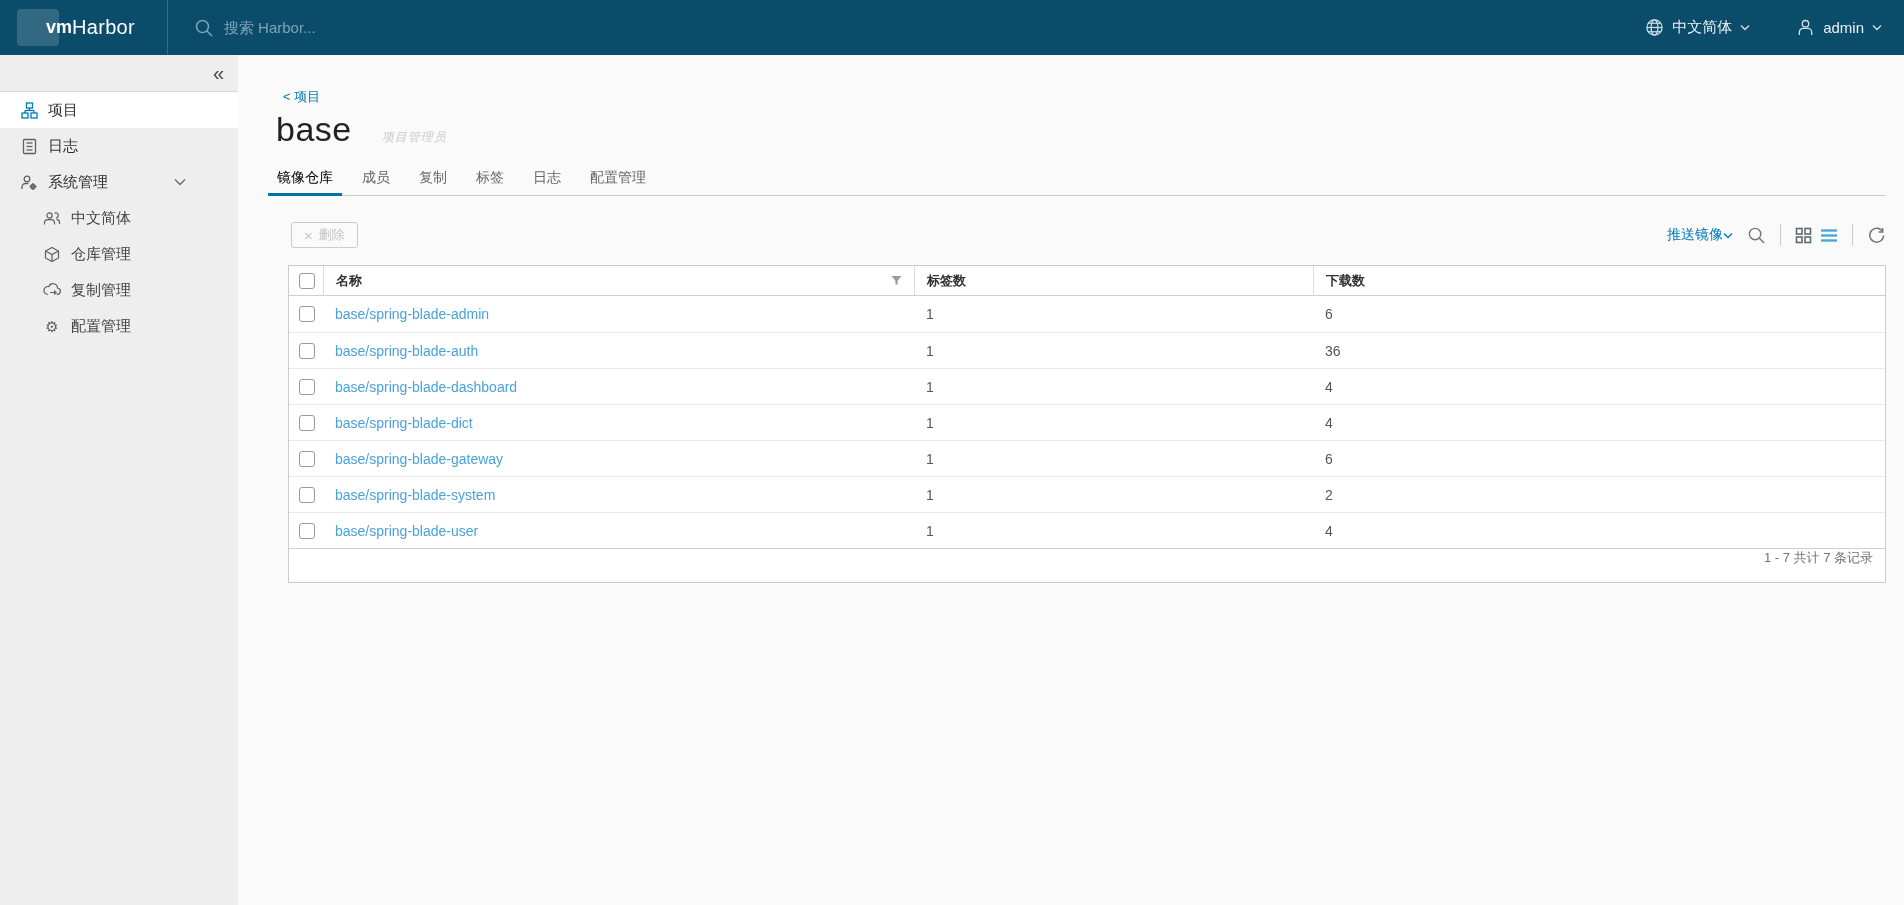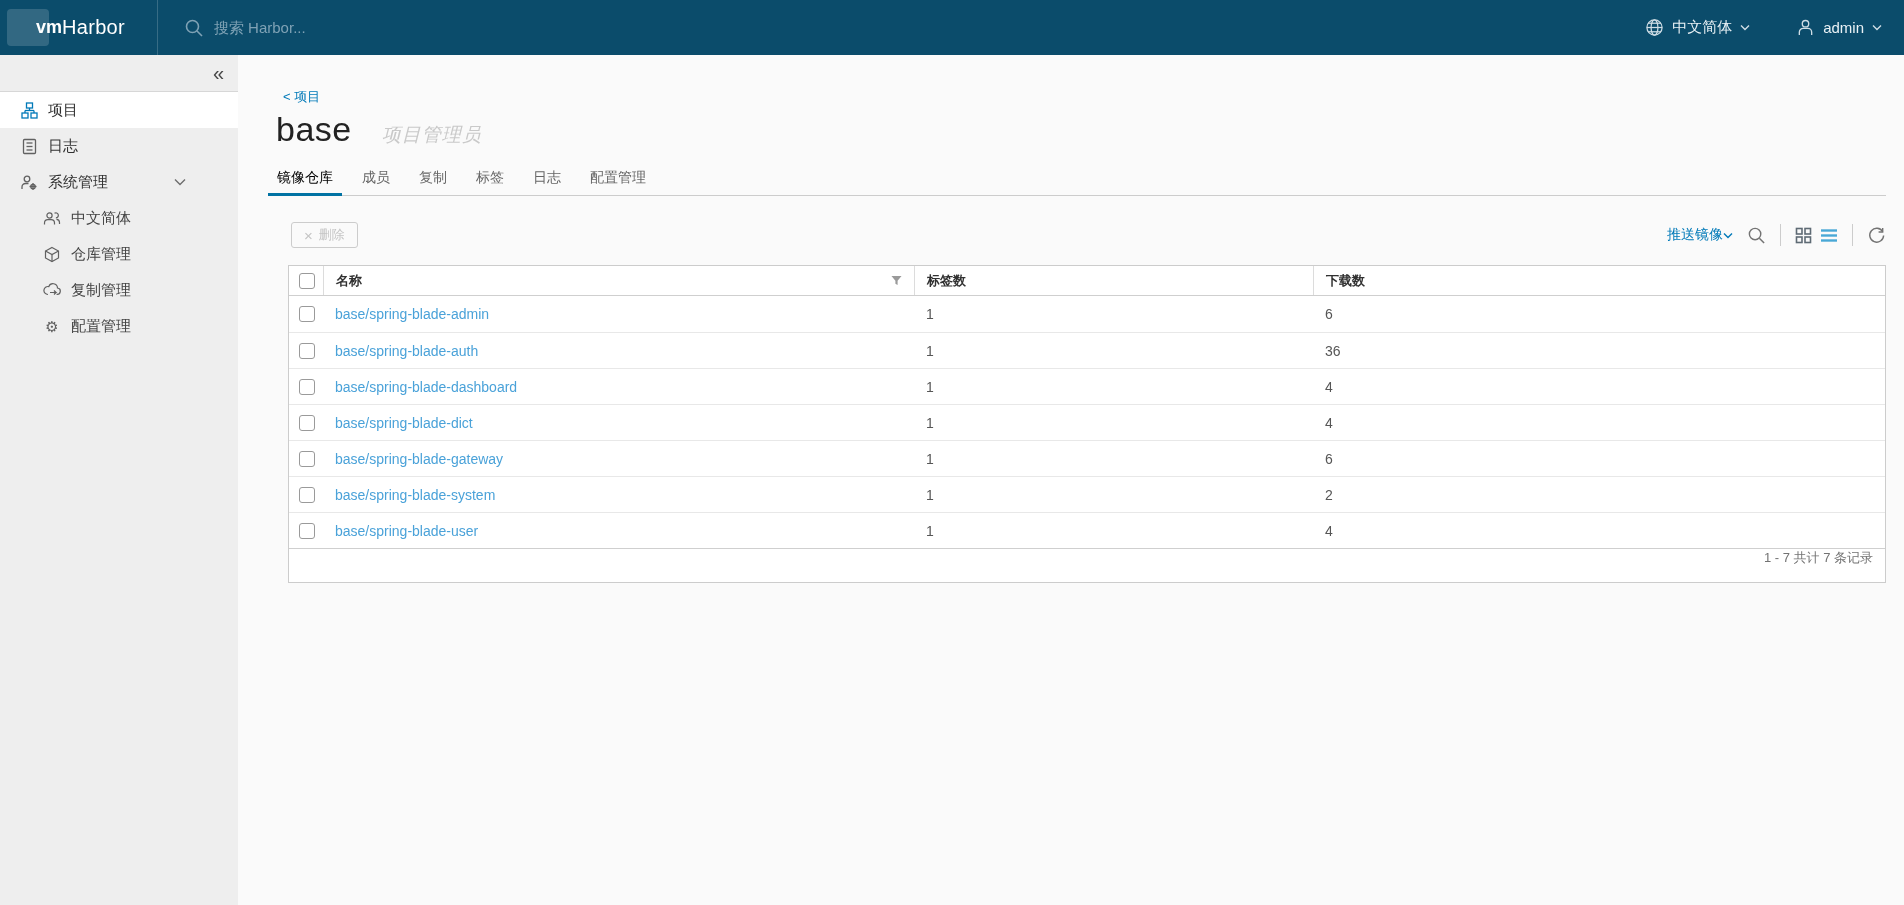--- a/index.html
+++ b/index.html
@@ -2,21 +2,21 @@
 <html><head>
 <meta charset="utf-8">
 <style>
   * { box-sizing: border-box; margin: 0; padding: 0; }
   html, body { width: 1904px; height: 905px; overflow: hidden; }
   body { font-family: "Liberation Sans", "DejaVu Sans", sans-serif; background: #fafafa; color: #313131; }
 
   
   .navbar { position: fixed; top: 0; left: 0; width: 1904px; height: 55px;
             background: #0b4c6b; color: #fff; display: flex; align-items: center; z-index: 30; }
-  .logo-box { width: 37px; height: 37px; margin-left: 7px; border-radius: 4px;
+  .logo-box { width: 37px; height: 37px; margin-left: 17px; border-radius: 4px;
               background: rgba(255,255,255,.16); display: flex; align-items: center; justify-content: center;
               font-weight: bold; font-size: 18px; padding-left: 42px; }
   .app-name { font-size: 20px; margin-left: 13px; font-weight: 400; letter-spacing: .3px; }
   .nav-divider { width: 1px; height: 55px; background: rgba(255,255,255,.18); margin-left: 32px; }
   .search-area { display: flex; align-items: center; margin-left: 26px; }
   .search-area svg { stroke: #7fa2b5; }
   .search-input { background: transparent; border: none; outline: none; color: #fff;
                   font-size: 15px; margin-left: 10px; width: 420px; font-family: inherit; }
   .search-input::placeholder { color: #7fa2b5; opacity: 1; }
   .nav-right { margin-left: auto; display: flex; align-items: center; margin-right: 22px; }
@@ -37,21 +37,21 @@
   .side-item.active .ic { color: #0079b8; }
   .side-item .caret { margin-left: auto; margin-right: 52px; color: #6e6e6e; }
   .side-sub { padding-left: 43px; color: #444; }
   .gear-glyph { font-size: 15px; line-height: 1; }
 
   
   .main { position: absolute; top: 55px; left: 241px; width: 1666px; height: 850px; background: #fafafa; }
   .breadcrumb { margin: 33px 0 0 42px; font-size: 13px; color: #0079b8; cursor: pointer; }
   .title-row { margin: 4px 0 0 35px; display: flex; align-items: baseline; }
   .page-title { font-size: 34px; font-weight: 300; color: #222; letter-spacing: .5px; }
-  .role-badge { font-size: 19px; font-style: italic; color: #c9c9c9; margin-left: 30px; letter-spacing: 1px; }
+  .role-badge { font-size: 12px; font-style: italic; color: #c9c9c9; margin-left: 30px; letter-spacing: 1px; }
 
   .tabs { margin: 14px 21px 0 27px; display: flex; border-bottom: 1px solid #cccccc; }
   .tab { font-size: 14px; color: #666; padding: 6px 9px 8px 9px; margin-right: 11px; cursor: pointer; position: relative; }
   .tab.active { color: #000; }
   .tab.active::after { content: ""; position: absolute; left: 0; right: 0; bottom: -1px; height: 3px; background: #0072a3; }
 
   
   .toolbar { margin: 26px 21px 0 50px; display: flex; align-items: center; height: 26px; }
   .btn-delete { display: inline-flex; align-items: center; gap: 6px; height: 26px; padding: 0 12px;
                 border: 1px solid #ccc; border-radius: 3px; background: transparent; color: #c4c4c4;

